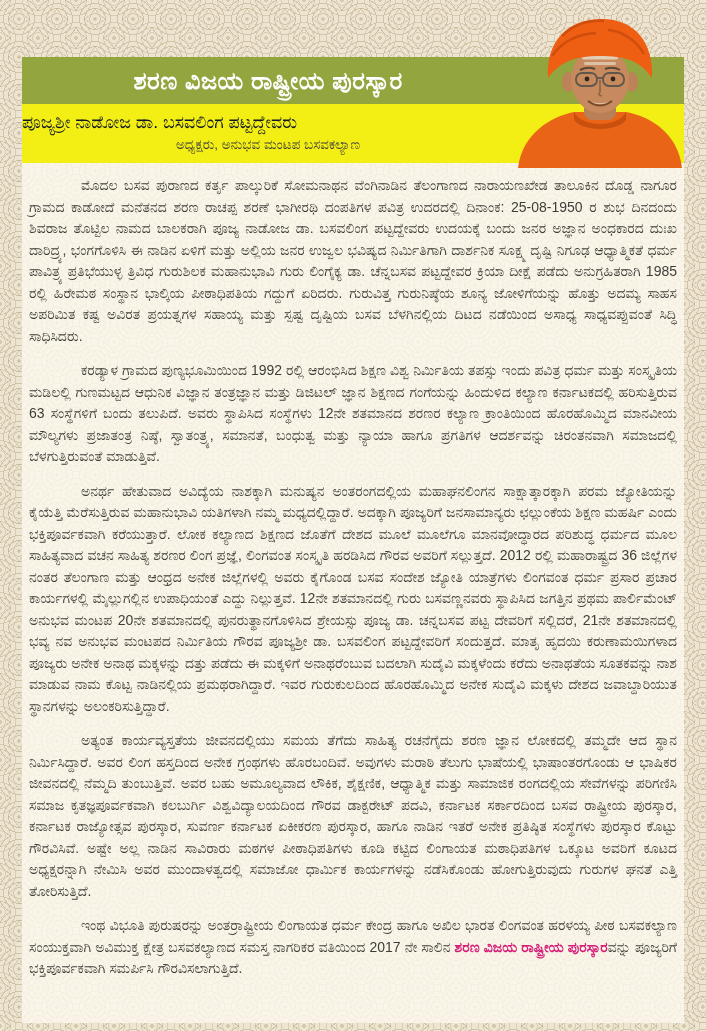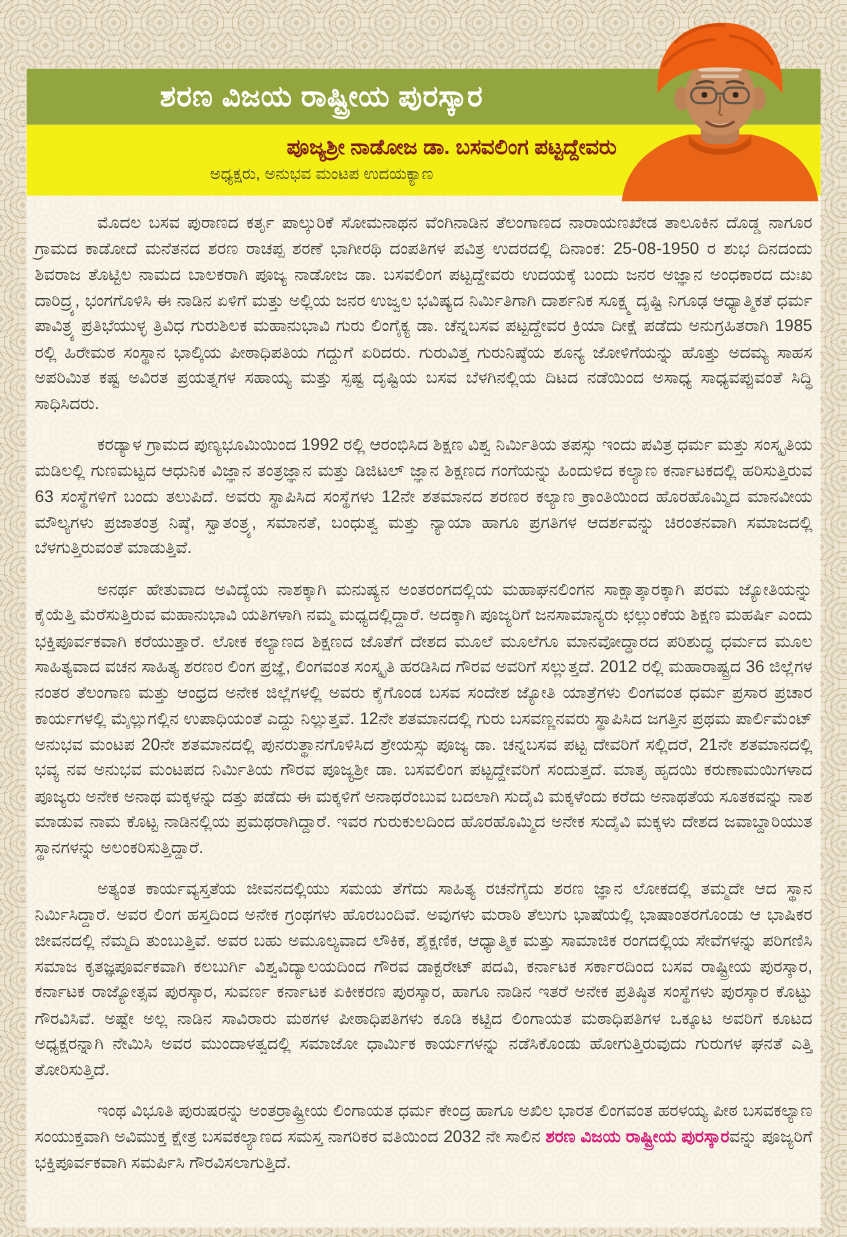--- a/index.html
+++ b/index.html
@@ -25,22 +25,22 @@
     height:47px;background:#93a53e;
   }
   .band-olive .title{
     width:492px;line-height:47px;text-align:center;
     color:#ffffff;font-weight:bold;font-size:24px;letter-spacing:.5px;
   }
   .band-yellow{
     height:59px;background:#f3ee13;text-align:left;
   }
   .band-yellow .subtitle{
-    width:492px;text-align:right;padding-top:8px;
-    color:#7f1d1d;font-weight:bold;font-size:17.5px;
+    width:492px;text-align:left;padding-top:8px;
+    color:#0f172a;font-weight:normal;font-size:17.5px;
   }
   .band-yellow .designation{
     width:492px;text-align:center;padding-top:4px;
     color:#44443a;font-size:13.5px;
   }
   .body-text{
     padding:12px 7px 0 7px;
     color:#3e3e38;font-size:14px;line-height:21.5px;
     text-align:justify;
   }
@@ -60,29 +60,29 @@
 <div class="page">
 
   <div class="content">
 
     <div class="band-olive">
       <div class="title">ಶರಣ ವಿಜಯ ರಾಷ್ಟ್ರೀಯ ಪುರಸ್ಕಾರ</div>
     </div>
 
     <div class="band-yellow">
       <div class="subtitle">ಪೂಜ್ಯಶ್ರೀ ನಾಡೋಜ ಡಾ. ಬಸವಲಿಂಗ ಪಟ್ಟದ್ದೇವರು</div>
-      <div class="designation">ಅಧ್ಯಕ್ಷರು, ಅನುಭವ ಮಂಟಪ ಉದಯಕ್ಯಾಣ</div>
+      <div class="designation">ಅಧ್ಯಕ್ಷರು, ಅನುಭವ ಮಂಟಪ ಬಸವಕಲ್ಯಾಣ</div>
     </div>
 
     <div class="body-text">
       <p>ಮೊದಲ ಬಸವ ಪುರಾಣದ ಕರ್ತೃ ಪಾಲ್ಕುರಿಕೆ ಸೋಮನಾಥನ ವೆಂಗಿನಾಡಿನ ತೆಲಂಗಾಣದ ನಾರಾಯಣಖೇಡ ತಾಲೂಕಿನ ದೊಡ್ಡ ನಾಗೂರ ಗ್ರಾಮದ ಕಾಡೋದೆ ಮನೆತನದ ಶರಣ ರಾಚಪ್ಪ ಶರಣೆ ಭಾಗೀರಥಿ ದಂಪತಿಗಳ ಪವಿತ್ರ ಉದರದಲ್ಲಿ ದಿನಾಂಕ: 25-08-1950 ರ ಶುಭ ದಿನದಂದು ಶಿವರಾಜ ತೊಟ್ಟಿಲ ನಾಮದ ಬಾಲಕರಾಗಿ ಪೂಜ್ಯ ನಾಡೋಜ ಡಾ. ಬಸವಲಿಂಗ ಪಟ್ಟದ್ದೇವರು ಉದಯಕ್ಕೆ ಬಂದು ಜನರ ಅಜ್ಞಾನ ಅಂಧಕಾರದ ದುಃಖ ದಾರಿದ್ರ್ಯ, ಭಂಗಗೊಳಿಸಿ ಈ ನಾಡಿನ ಏಳಿಗೆ ಮತ್ತು ಅಲ್ಲಿಯ ಜನರ ಉಜ್ವಲ ಭವಿಷ್ಯದ ನಿರ್ಮಿತಿಗಾಗಿ ದಾರ್ಶನಿಕ ಸೂಕ್ಷ್ಮ ದೃಷ್ಟಿ ನಿಗೂಢ ಆಧ್ಯಾತ್ಮಿಕತೆ ಧರ್ಮ ಪಾವಿತ್ರ್ಯ ಪ್ರತಿಭೆಯುಳ್ಳ ತ್ರಿವಿಧ ಗುರುಶಿಲಕ ಮಹಾನುಭಾವಿ ಗುರು ಲಿಂಗೈಕ್ಯ ಡಾ. ಚೆನ್ನಬಸವ ಪಟ್ಟದ್ದೇವರ ಕ್ರಿಯಾ ದೀಕ್ಷೆ ಪಡೆದು ಅನುಗ್ರಹಿತರಾಗಿ 1985 ರಲ್ಲಿ ಹಿರೇಮಠ ಸಂಸ್ಥಾನ ಭಾಲ್ಕಿಯ ಪೀಠಾಧಿಪತಿಯ ಗದ್ದುಗೆ ಏರಿದರು. ಗುರುವಿತ್ತ ಗುರುನಿಷ್ಠೆಯ ಶೂನ್ಯ ಜೋಳಿಗೆಯನ್ನು ಹೊತ್ತು ಅದಮ್ಯ ಸಾಹಸ ಅಪರಿಮಿತ ಕಷ್ಟ ಅವಿರತ ಪ್ರಯತ್ನಗಳ ಸಹಾಯ್ಯ ಮತ್ತು ಸ್ಪಷ್ಟ ದೃಷ್ಟಿಯ ಬಸವ ಬೆಳಗಿನಲ್ಲಿಯ ದಿಟದ ನಡೆಯಿಂದ ಅಸಾಧ್ಯ ಸಾಧ್ಯವಪ್ಪುವಂತೆ ಸಿದ್ಧಿ ಸಾಧಿಸಿದರು.</p>
       <p>ಕರಡ್ಯಾಳ ಗ್ರಾಮದ ಪುಣ್ಯಭೂಮಿಯಿಂದ 1992 ರಲ್ಲಿ ಆರಂಭಿಸಿದ ಶಿಕ್ಷಣ ವಿಶ್ವ ನಿರ್ಮಿತಿಯ ತಪಸ್ಸು ಇಂದು ಪವಿತ್ರ ಧರ್ಮ ಮತ್ತು ಸಂಸ್ಕೃತಿಯ ಮಡಿಲಲ್ಲಿ ಗುಣಮಟ್ಟದ ಆಧುನಿಕ ವಿಜ್ಞಾನ ತಂತ್ರಜ್ಞಾನ ಮತ್ತು ಡಿಜಿಟಲ್ ಜ್ಞಾನ ಶಿಕ್ಷಣದ ಗಂಗೆಯನ್ನು ಹಿಂದುಳಿದ ಕಲ್ಯಾಣ ಕರ್ನಾಟಕದಲ್ಲಿ ಹರಿಸುತ್ತಿರುವ 63 ಸಂಸ್ಥೆಗಳಿಗೆ ಬಂದು ತಲುಪಿದೆ. ಅವರು ಸ್ಥಾಪಿಸಿದ ಸಂಸ್ಥೆಗಳು 12ನೇ ಶತಮಾನದ ಶರಣರ ಕಲ್ಯಾಣ ಕ್ರಾಂತಿಯಿಂದ ಹೊರಹೊಮ್ಮಿದ ಮಾನವೀಯ ಮೌಲ್ಯಗಳು ಪ್ರಜಾತಂತ್ರ ನಿಷ್ಠೆ, ಸ್ವಾತಂತ್ರ್ಯ, ಸಮಾನತೆ, ಬಂಧುತ್ವ ಮತ್ತು ನ್ಯಾಯಾ ಹಾಗೂ ಪ್ರಗತಿಗಳ ಆದರ್ಶವನ್ನು ಚಿರಂತನವಾಗಿ ಸಮಾಜದಲ್ಲಿ ಬೆಳಗುತ್ತಿರುವಂತೆ ಮಾಡುತ್ತಿವೆ.</p>
       <p>ಅನರ್ಥ ಹೇತುವಾದ ಅವಿದ್ಯೆಯ ನಾಶಕ್ಕಾಗಿ ಮನುಷ್ಯನ ಅಂತರಂಗದಲ್ಲಿಯ ಮಹಾಘನಲಿಂಗನ ಸಾಕ್ಷಾತ್ಕಾರಕ್ಕಾಗಿ ಪರಮ ಜ್ಯೋತಿಯನ್ನು ಕೈಯೆತ್ತಿ ಮೆರೆಸುತ್ತಿರುವ ಮಹಾನುಭಾವಿ ಯತಿಗಳಾಗಿ ನಮ್ಮ ಮಧ್ಯದಲ್ಲಿದ್ದಾರೆ. ಅದಕ್ಕಾಗಿ ಪೂಜ್ಯರಿಗೆ ಜನಸಾಮಾನ್ಯರು ಛಲ್ಲುಂಕೆಯ ಶಿಕ್ಷಣ ಮಹರ್ಷಿ ಎಂದು ಭಕ್ತಿಪೂರ್ವಕವಾಗಿ ಕರೆಯುತ್ತಾರೆ. ಲೋಕ ಕಲ್ಯಾಣದ ಶಿಕ್ಷಣದ ಜೊತೆಗೆ ದೇಶದ ಮೂಲೆ ಮೂಲೆಗೂ ಮಾನವೋದ್ಧಾರದ ಪರಿಶುದ್ಧ ಧರ್ಮದ ಮೂಲ ಸಾಹಿತ್ಯವಾದ ವಚನ ಸಾಹಿತ್ಯ ಶರಣರ ಲಿಂಗ ಪ್ರಜ್ಞೆ, ಲಿಂಗವಂತ ಸಂಸ್ಕೃತಿ ಹರಡಿಸಿದ ಗೌರವ ಅವರಿಗೆ ಸಲ್ಲುತ್ತದೆ. 2012 ರಲ್ಲಿ ಮಹಾರಾಷ್ಟ್ರದ 36 ಜಿಲ್ಲೆಗಳ ನಂತರ ತೆಲಂಗಾಣ ಮತ್ತು ಆಂಧ್ರದ ಅನೇಕ ಜಿಲ್ಲೆಗಳಲ್ಲಿ ಅವರು ಕೈಗೊಂಡ ಬಸವ ಸಂದೇಶ ಜ್ಯೋತಿ ಯಾತ್ರೆಗಳು ಲಿಂಗವಂತ ಧರ್ಮ ಪ್ರಸಾರ ಪ್ರಚಾರ ಕಾರ್ಯಗಳಲ್ಲಿ ಮೈಲ್ಲುಗಲ್ಲಿನ ಉಪಾಧಿಯಂತೆ ಎದ್ದು ನಿಲ್ಲುತ್ತವೆ. 12ನೇ ಶತಮಾನದಲ್ಲಿ ಗುರು ಬಸವಣ್ಣನವರು ಸ್ಥಾಪಿಸಿದ ಜಗತ್ತಿನ ಪ್ರಥಮ ಪಾರ್ಲಿಮೆಂಟ್ ಅನುಭವ ಮಂಟಪ 20ನೇ ಶತಮಾನದಲ್ಲಿ ಪುನರುತ್ಥಾನಗೊಳಿಸಿದ ಶ್ರೇಯಸ್ಸು ಪೂಜ್ಯ ಡಾ. ಚನ್ನಬಸವ ಪಟ್ಟ ದೇವರಿಗೆ ಸಲ್ಲಿದರೆ, 21ನೇ ಶತಮಾನದಲ್ಲಿ ಭವ್ಯ ನವ ಅನುಭವ ಮಂಟಪದ ನಿರ್ಮಿತಿಯ ಗೌರವ ಪೂಜ್ಯಶ್ರೀ ಡಾ. ಬಸವಲಿಂಗ ಪಟ್ಟದ್ದೇವರಿಗೆ ಸಂದುತ್ತದೆ. ಮಾತೃ ಹೃದಯಿ ಕರುಣಾಮಯಿಗಳಾದ ಪೂಜ್ಯರು ಅನೇಕ ಅನಾಥ ಮಕ್ಕಳನ್ನು ದತ್ತು ಪಡೆದು ಈ ಮಕ್ಕಳಿಗೆ ಅನಾಥರೆಂಬುವ ಬದಲಾಗಿ ಸುದೈವಿ ಮಕ್ಕಳೆಂದು ಕರೆದು ಅನಾಥತೆಯ ಸೂತಕವನ್ನು ನಾಶ ಮಾಡುವ ನಾಮ ಕೊಟ್ಟ ನಾಡಿನಲ್ಲಿಯ ಪ್ರಮಥರಾಗಿದ್ದಾರೆ. ಇವರ ಗುರುಕುಲದಿಂದ ಹೊರಹೊಮ್ಮಿದ ಅನೇಕ ಸುದೈವಿ ಮಕ್ಕಳು ದೇಶದ ಜವಾಬ್ದಾರಿಯುತ ಸ್ಥಾನಗಳನ್ನು ಅಲಂಕರಿಸುತ್ತಿದ್ದಾರೆ.</p>
       <p>ಅತ್ಯಂತ ಕಾರ್ಯವ್ಯಸ್ತತೆಯ ಜೀವನದಲ್ಲಿಯು ಸಮಯ ತೆಗೆದು ಸಾಹಿತ್ಯ ರಚನೆಗೈದು ಶರಣ ಜ್ಞಾನ ಲೋಕದಲ್ಲಿ ತಮ್ಮದೇ ಆದ ಸ್ಥಾನ ನಿರ್ಮಿಸಿದ್ದಾರೆ. ಅವರ ಲಿಂಗ ಹಸ್ತದಿಂದ ಅನೇಕ ಗ್ರಂಥಗಳು ಹೊರಬಂದಿವೆ. ಅವುಗಳು ಮರಾಠಿ ತೆಲುಗು ಭಾಷೆಯಲ್ಲಿ ಭಾಷಾಂತರಗೊಂಡು ಆ ಭಾಷಿಕರ ಜೀವನದಲ್ಲಿ ನೆಮ್ಮದಿ ತುಂಬುತ್ತಿವೆ. ಅವರ ಬಹು ಅಮೂಲ್ಯವಾದ ಲೌಕಿಕ, ಶೈಕ್ಷಣಿಕ, ಆಧ್ಯಾತ್ಮಿಕ ಮತ್ತು ಸಾಮಾಜಿಕ ರಂಗದಲ್ಲಿಯ ಸೇವೆಗಳನ್ನು ಪರಿಗಣಿಸಿ ಸಮಾಜ ಕೃತಜ್ಞಪೂರ್ವಕವಾಗಿ ಕಲಬುರ್ಗಿ ವಿಶ್ವವಿದ್ಯಾಲಯದಿಂದ ಗೌರವ ಡಾಕ್ಟರೇಟ್ ಪದವಿ, ಕರ್ನಾಟಕ ಸರ್ಕಾರದಿಂದ ಬಸವ ರಾಷ್ಟ್ರೀಯ ಪುರಸ್ಕಾರ, ಕರ್ನಾಟಕ ರಾಜ್ಯೋತ್ಸವ ಪುರಸ್ಕಾರ, ಸುವರ್ಣ ಕರ್ನಾಟಕ ಏಕೀಕರಣ ಪುರಸ್ಕಾರ, ಹಾಗೂ ನಾಡಿನ ಇತರೆ ಅನೇಕ ಪ್ರತಿಷ್ಠಿತ ಸಂಸ್ಥೆಗಳು ಪುರಸ್ಕಾರ ಕೊಟ್ಟು ಗೌರವಿಸಿವೆ. ಅಷ್ಟೇ ಅಲ್ಲ ನಾಡಿನ ಸಾವಿರಾರು ಮಠಗಳ ಪೀಠಾಧಿಪತಿಗಳು ಕೂಡಿ ಕಟ್ಟಿದ ಲಿಂಗಾಯತ ಮಠಾಧಿಪತಿಗಳ ಒಕ್ಕೂಟ ಅವರಿಗೆ ಕೂಟದ ಅಧ್ಯಕ್ಷರನ್ನಾಗಿ ನೇಮಿಸಿ ಅವರ ಮುಂದಾಳತ್ವದಲ್ಲಿ ಸಮಾಜೋ ಧಾರ್ಮಿಕ ಕಾರ್ಯಗಳನ್ನು ನಡೆಸಿಕೊಂಡು ಹೋಗುತ್ತಿರುವುದು ಗುರುಗಳ ಘನತೆ ಎತ್ತಿ ತೋರಿಸುತ್ತಿದೆ.</p>
-      <p><span>ಇಂಥ ವಿಭೂತಿ ಪುರುಷರನ್ನು ಅಂತರ್ರಾಷ್ಟ್ರೀಯ ಲಿಂಗಾಯತ ಧರ್ಮ ಕೇಂದ್ರ ಹಾಗೂ ಅಖಿಲ ಭಾರತ ಲಿಂಗವಂತ ಹರಳಯ್ಯ ಪೀಠ ಬಸವಕಲ್ಯಾಣ ಸಂಯುಕ್ತವಾಗಿ ಅವಿಮುಕ್ತ ಕ್ಷೇತ್ರ ಬಸವಕಲ್ಯಾಣದ ಸಮಸ್ತ ನಾಗರಿಕರ ವತಿಯಿಂದ 2032 ನೇ ಸಾಲಿನ </span><span class="award-highlight">ಶರಣ ವಿಜಯ ರಾಷ್ಟ್ರೀಯ ಪುರಸ್ಕಾರ</span><span>ವನ್ನು ಪೂಜ್ಯರಿಗೆ ಭಕ್ತಿಪೂರ್ವಕವಾಗಿ ಸಮರ್ಪಿಸಿ ಗೌರವಿಸಲಾಗುತ್ತಿದೆ.</span></p>
+      <p><span>ಇಂಥ ವಿಭೂತಿ ಪುರುಷರನ್ನು ಅಂತರ್ರಾಷ್ಟ್ರೀಯ ಲಿಂಗಾಯತ ಧರ್ಮ ಕೇಂದ್ರ ಹಾಗೂ ಅಖಿಲ ಭಾರತ ಲಿಂಗವಂತ ಹರಳಯ್ಯ ಪೀಠ ಬಸವಕಲ್ಯಾಣ ಸಂಯುಕ್ತವಾಗಿ ಅವಿಮುಕ್ತ ಕ್ಷೇತ್ರ ಬಸವಕಲ್ಯಾಣದ ಸಮಸ್ತ ನಾಗರಿಕರ ವತಿಯಿಂದ 2017 ನೇ ಸಾಲಿನ </span><span class="award-highlight">ಶರಣ ವಿಜಯ ರಾಷ್ಟ್ರೀಯ ಪುರಸ್ಕಾರ</span><span>ವನ್ನು ಪೂಜ್ಯರಿಗೆ ಭಕ್ತಿಪೂರ್ವಕವಾಗಿ ಸಮರ್ಪಿಸಿ ಗೌರವಿಸಲಾಗುತ್ತಿದೆ.</span></p>
     </div>
 
   </div>
 
   <div class="photo">
     <svg width="176" height="152" viewBox="0 0 176 152" xmlns="http://www.w3.org/2000/svg">
 
       <path d="M6,152 C10,118 38,101 62,96 L114,96 C140,101 166,118 170,152 Z" fill="#e96417"></path>
       <path d="M62,96 C70,112 106,112 114,96 L114,104 C104,116 72,116 62,104 Z" fill="#c94f0d"></path>
 

